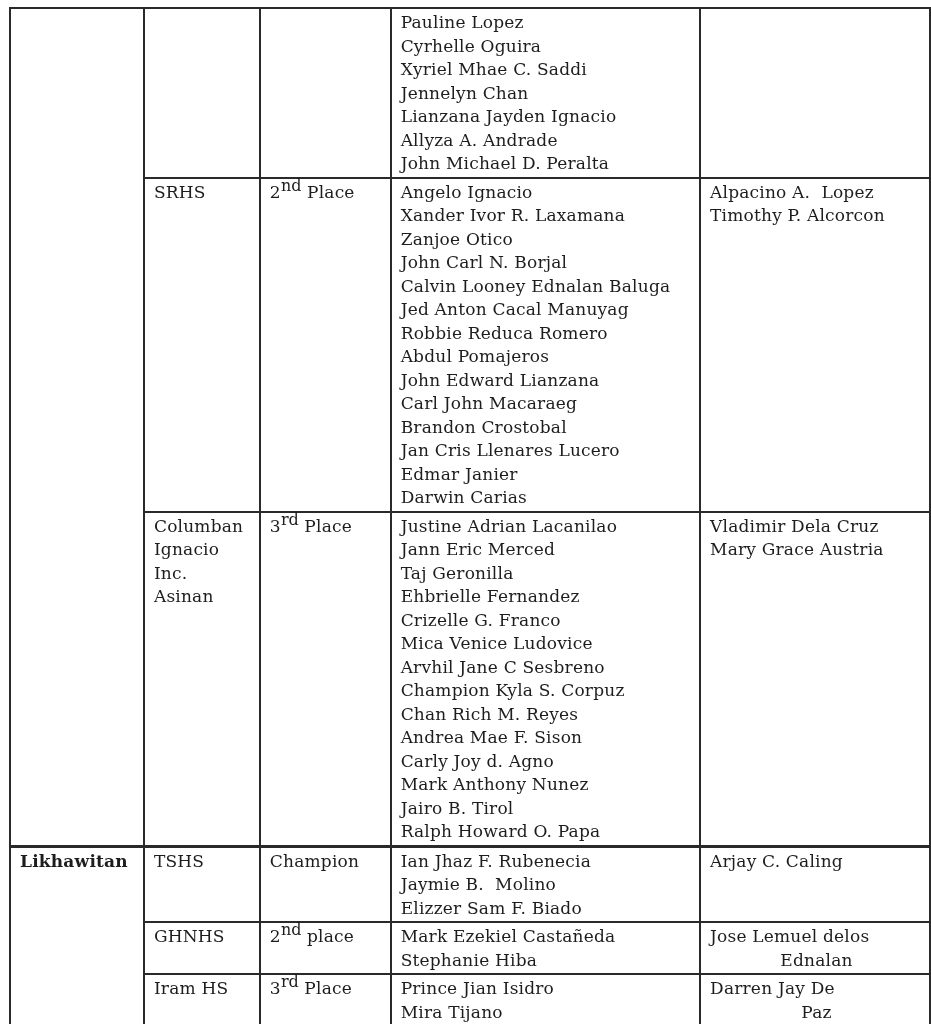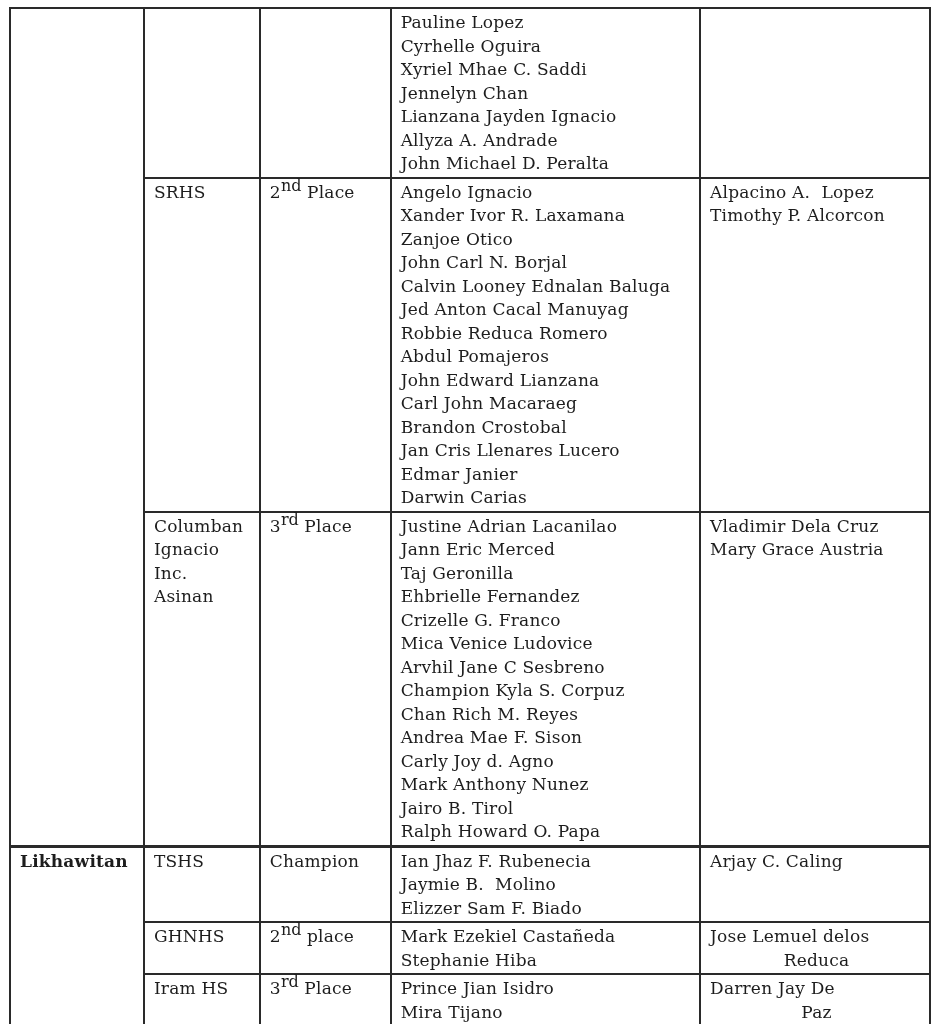--- a/index.html
+++ b/index.html
@@ -159,21 +159,21 @@
 
       <tr>
         <td class="school-cell">GHNHS</td>
         <td class="place-cell"><span>2</span><sup>nd</sup><span> place</span></td>
         <td class="names-cell">
             <div class="name-line">Mark Ezekiel Castañeda</div>
             <div class="name-line">Stephanie Hiba</div>
           </td>
         <td class="coach-cell">
           <div class="coach-line">Jose Lemuel delos</div>
-          <div class="coach-line centered">Reduca</div>
+          <div class="coach-line centered">Ednalan</div>
         </td>
       </tr>
 
       <tr class="last-row">
         <td class="school-cell">Iram HS</td>
         <td class="place-cell"><span>3</span><sup>rd</sup><span> Place</span></td>
         <td class="names-cell">
             <div class="name-line">Prince Jian Isidro</div>
             <div class="name-line">Mira Tijano</div>
           </td>

